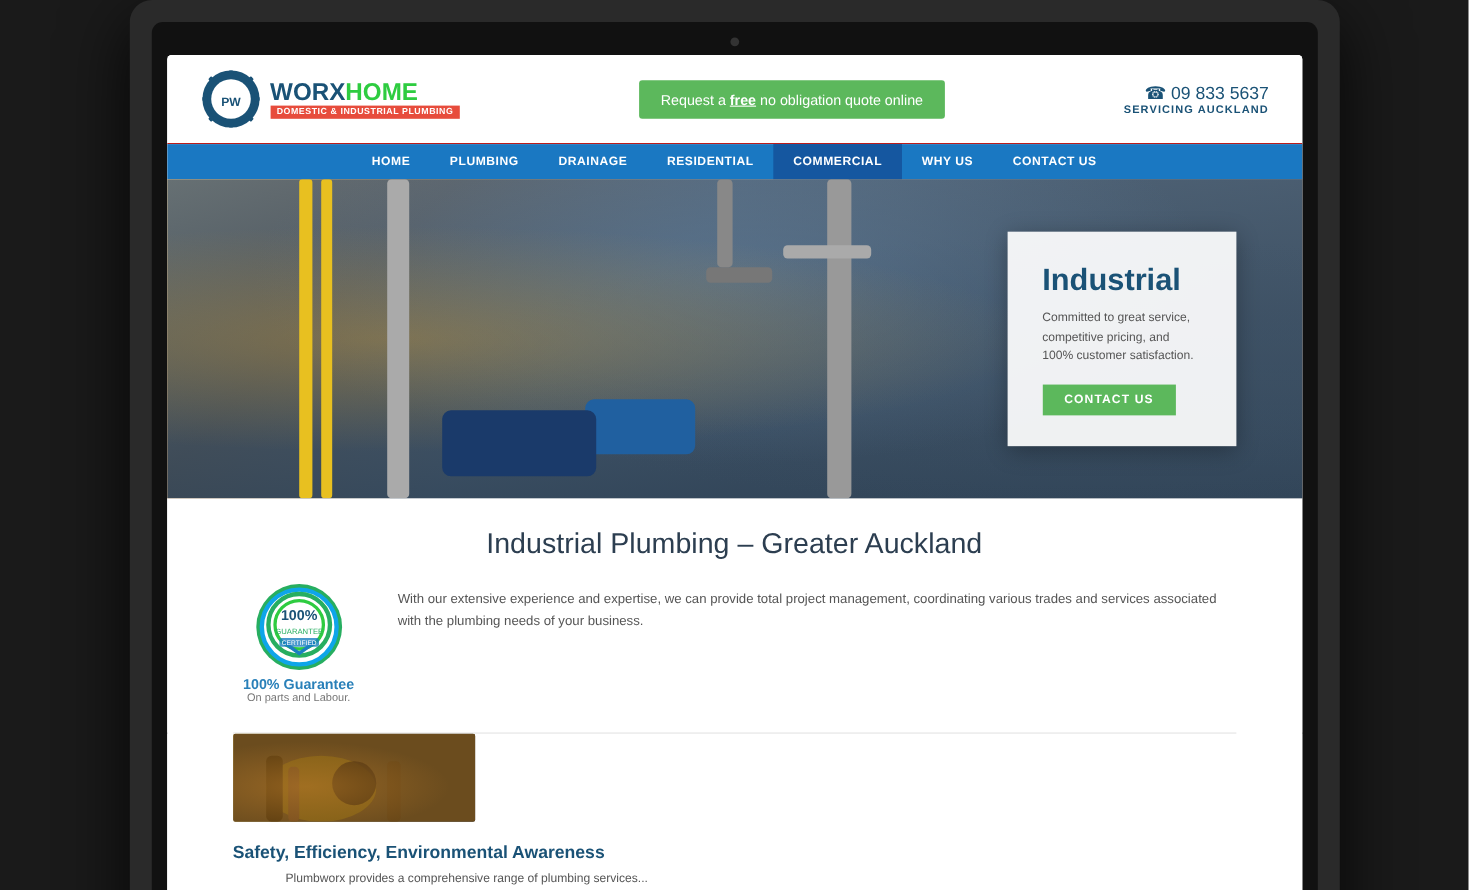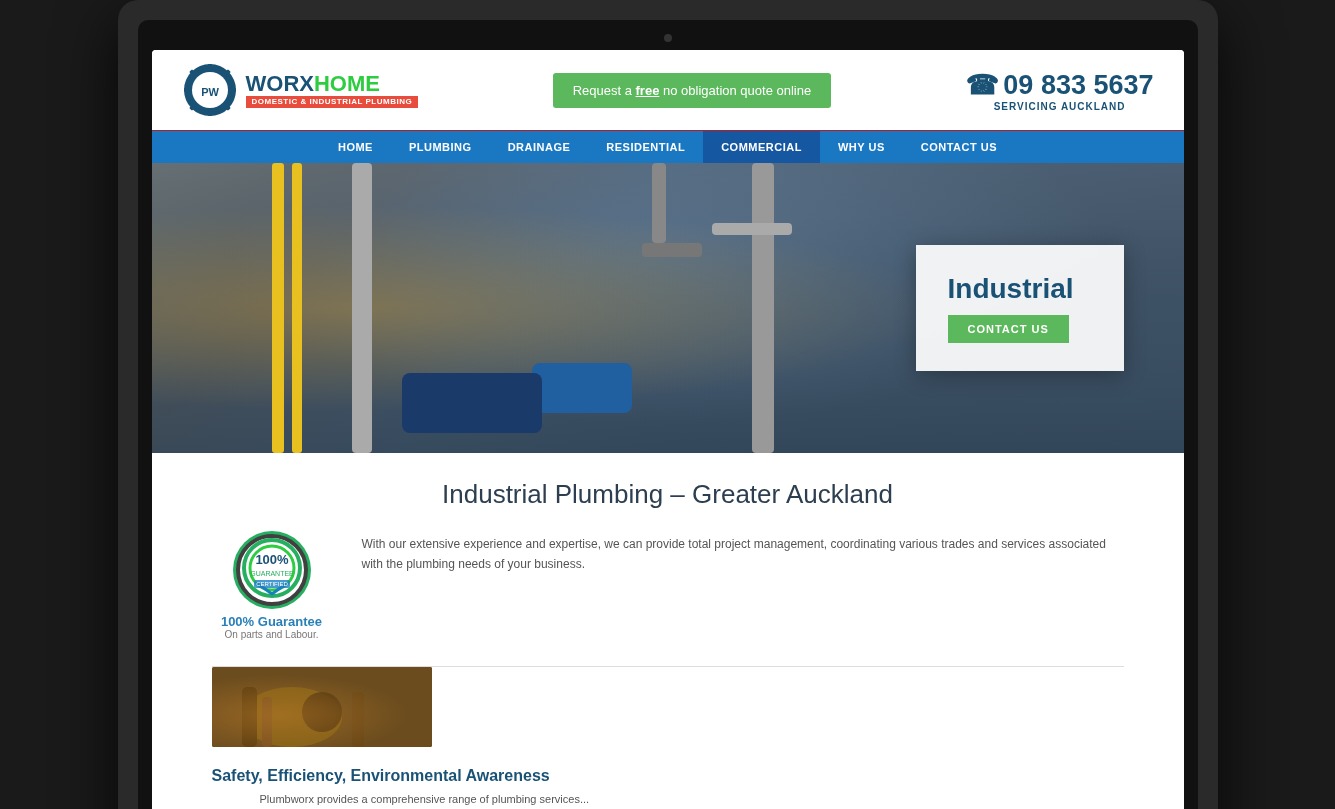--- a/index.html
+++ b/index.html
@@ -97,22 +97,22 @@
       font-size: 13px;
       cursor: pointer;
       border-radius: 3px;
       font-weight: normal;
     }
     .quote-btn strong { font-weight: bold; text-decoration: underline; }
     .phone-area {
       text-align: right;
     }
     .phone-number {
-      font-size: 27px;
-      font-weight: bold;
+      font-size: 16px;
+      font-weight: normal;
       color: #1a5276;
     }
     .phone-icon { color: #1a5276; margin-right: 4px; }
     .servicing {
       font-size: 10px;
       color: #1a5276;
       font-weight: bold;
       letter-spacing: 1px;
       text-align: center;
     }
@@ -232,21 +232,21 @@
       flex-direction: column;
       align-items: center;
       width: 120px;
       flex-shrink: 0;
     }
     .badge-circle {
       width: 72px;
       height: 72px;
       border-radius: 50%;
       background: white;
-      border: 4px solid #404040;
+      border: 4px solid #0ea5e9;
       display: flex;
       align-items: center;
       justify-content: center;
       position: relative;
       box-shadow: 0 0 0 3px #27ae60;
     }
     .badge-label {
       font-size: 13px;
       font-weight: bold;
       color: #2980b9;
@@ -389,20 +389,21 @@
         <div class="pipe-v" style="width:20px;height:100%;left:200px;top:0;background:#aaa;"></div>
         <div class="pipe-blue" style="width:100px;height:50px;left:380px;bottom:40px;"></div>
         <div class="pipe-blue" style="width:140px;height:60px;left:250px;bottom:20px;background:#1a3a6a;"></div>
         <div class="pipe-h" style="width:60px;height:14px;left:490px;top:80px;background:#777;"></div>
         <div class="pipe-v" style="width:14px;height:80px;left:500px;top:0;background:#888;"></div>
         <div class="pipe-v" style="width:22px;height:100%;left:600px;top:0;background:#999;"></div>
         <div class="pipe-h" style="width:80px;height:12px;left:560px;top:60px;background:#aaa;"></div>
 
         <div class="hero-overlay-box">
           <div class="hero-title-label">Industrial</div>
+          <p class="hero-desc">Committed to great service, competitive pricing, and 100% customer satisfaction.</p>
           <button class="hero-contact-btn">CONTACT US</button>
         </div>
       </div>
 
       <div class="content-section">
         <h2 class="section-title">Industrial Plumbing – Greater Auckland</h2>
 
         <div class="feature-row">
           <div class="badge-col">
             <div class="badge-circle">

